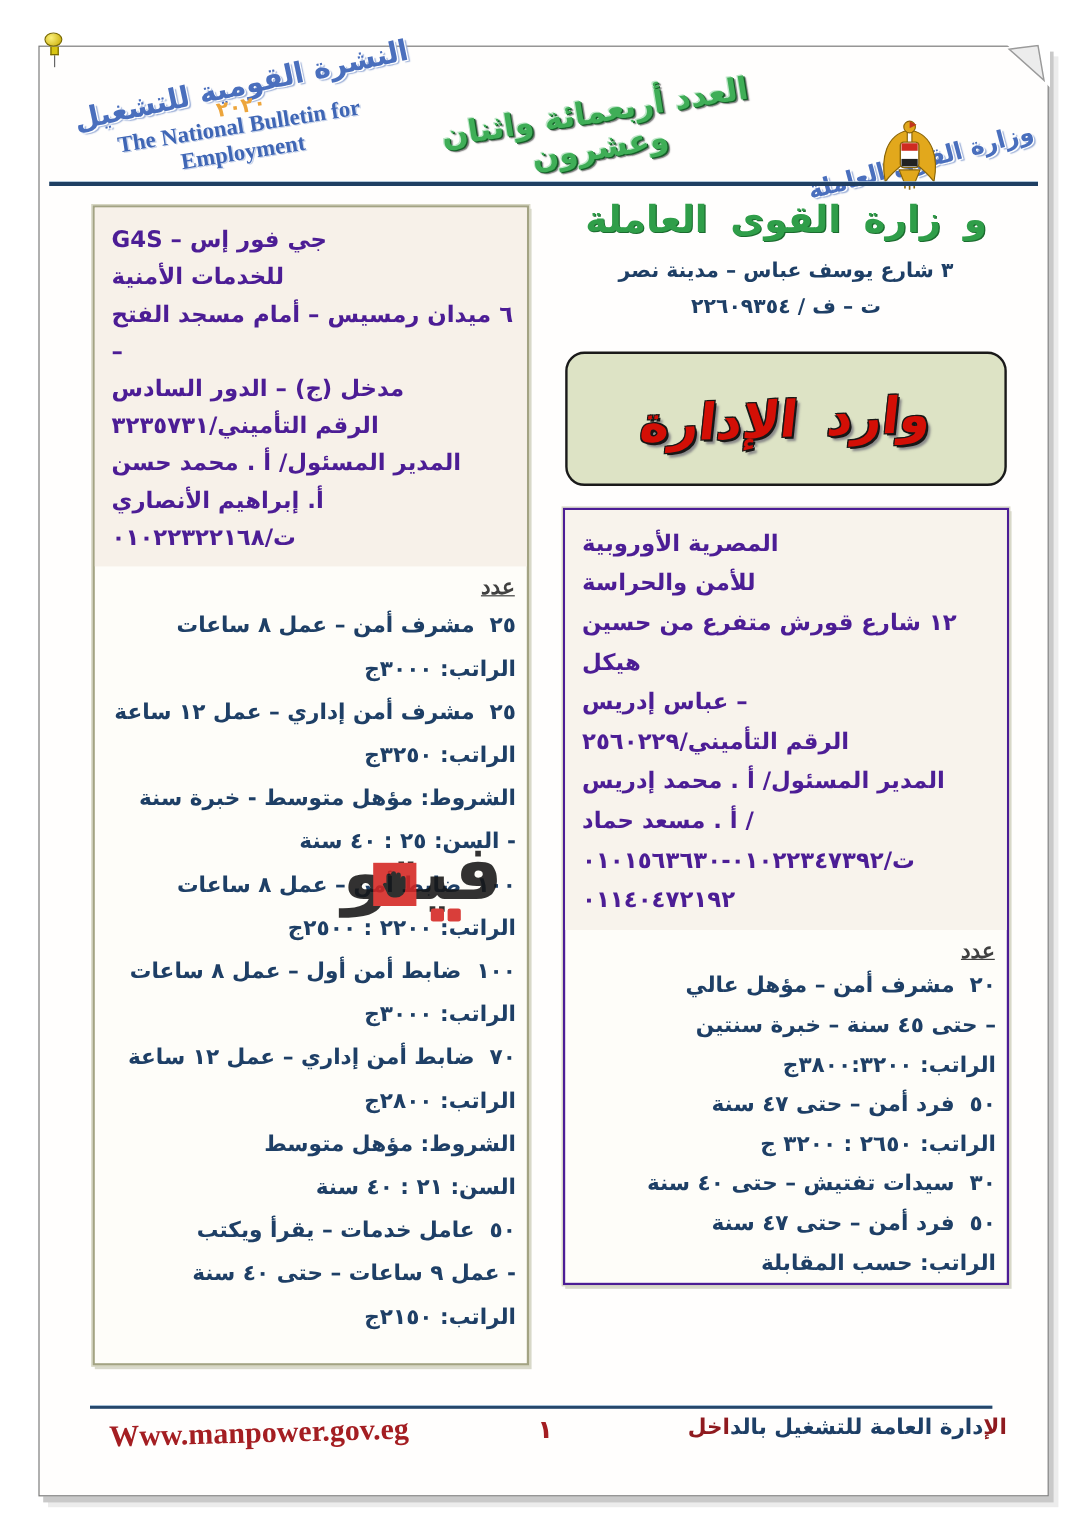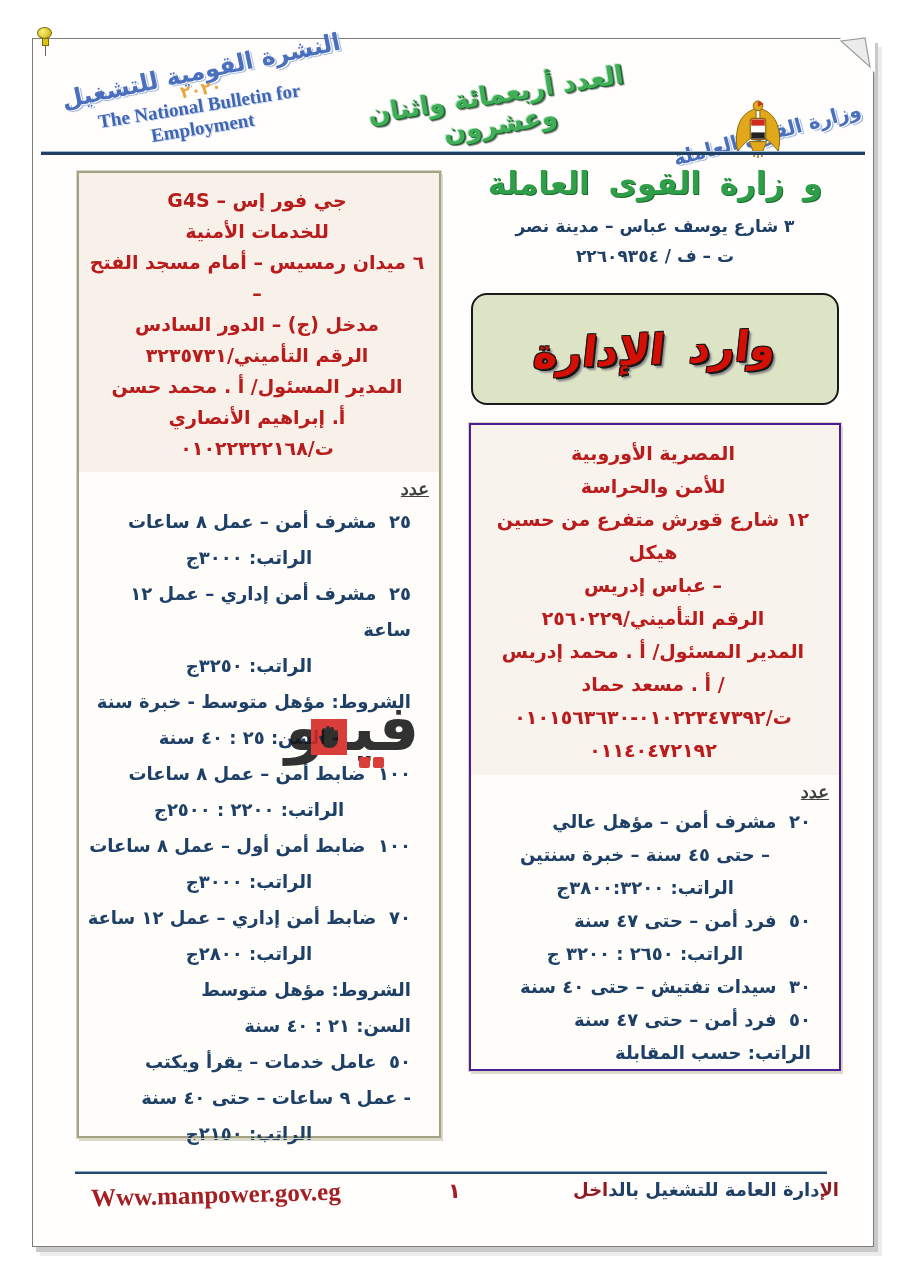--- a/index.html
+++ b/index.html
@@ -40,29 +40,29 @@
   .ministry-addr{margin-top:10px;text-align:center;color:#1e3f66;font-weight:bold;font-size:17px;line-height:30px;}
   .ward-box{margin:22px 2px 0 2px;height:108px;border:2px solid #1a1a1a;border-radius:16px;background:#dde3c5;
     display:flex;align-items:center;justify-content:center;}
   .ward-text{color:#d30f06;font-weight:bold;font-size:42px;transform:skewX(-8deg) rotate(-2deg);
     word-spacing:10px;
     text-shadow:2px 2px 0 #171717,-1px -1px 0 #171717,1px -1px 0 #171717,-1px 1px 0 #171717,4px 4px 2px #8a8a8a;}
   .company-box{margin-top:18px;border:2px solid #4c1d95;outline:1px solid #d6d6c2;background:#fefdf9;
     box-shadow:2px 3px 0 #d9d9cc;}
   .box-tall{position:absolute;left:44px;top:132px;width:360px;height:963px;border:2px solid #a3a383;
     outline:1px solid #d6d6c2;background:#fefdf9;box-shadow:2px 3px 0 #d9d9cc;}
-  .red-head{background:#f7f1e9;padding:12px 8px 8px 4px;text-align:center;color:#b91c1c;font-weight:bold;
+  .red-head{background:#f7f1e9;padding:12px 8px 8px 14px;text-align:left;color:#4c1d95;font-weight:bold;
     font-size:19px;line-height:31px;}
   .red-head.rh2{line-height:33px;background:#f8f3ec;}
   .count-label{padding:6px 10px 0 0;color:#404040;font-weight:bold;font-size:18px;text-align:right;font-family:Liberation Serif, serif;}
   .count-label span{text-decoration:underline;}
-  .jobs{padding:4px 28px 0 8px;color:#1e3f66;font-weight:bold;font-size:18px;line-height:36px;}
+  .jobs{padding:4px 9px 0 8px;color:#1e3f66;font-weight:bold;font-size:18px;line-height:36px;}
   .jobs.j2{line-height:33px;padding-top:2px;}
   .jl{text-align:right;}
-  .jc{text-align:center;}
+  .jc{text-align:right;}
   
   .watermark{position:absolute;left:252px;top:652px;width:160px;height:110px;opacity:.88;z-index:3;}
   .wm-text{color:#161616;font-weight:bold;font-size:64px;letter-spacing:-2px;}
   .wm-palm{position:absolute;left:26px;top:28px;width:36px;height:36px;background:#d42420;
     display:flex;align-items:center;justify-content:center;}
   .wm-dot{position:absolute;width:11px;height:11px;background:#d42420;border-radius:2px;}
   
   .ftr-rule{position:absolute;left:42px;top:1132px;width:752px;height:3px;
     background:linear-gradient(#8fb0cc 30%,#25476b 30%);}
   .ftr-url{position:absolute;left:58px;top:1142px;color:#a41e22;font-weight:bold;font-size:25px;

